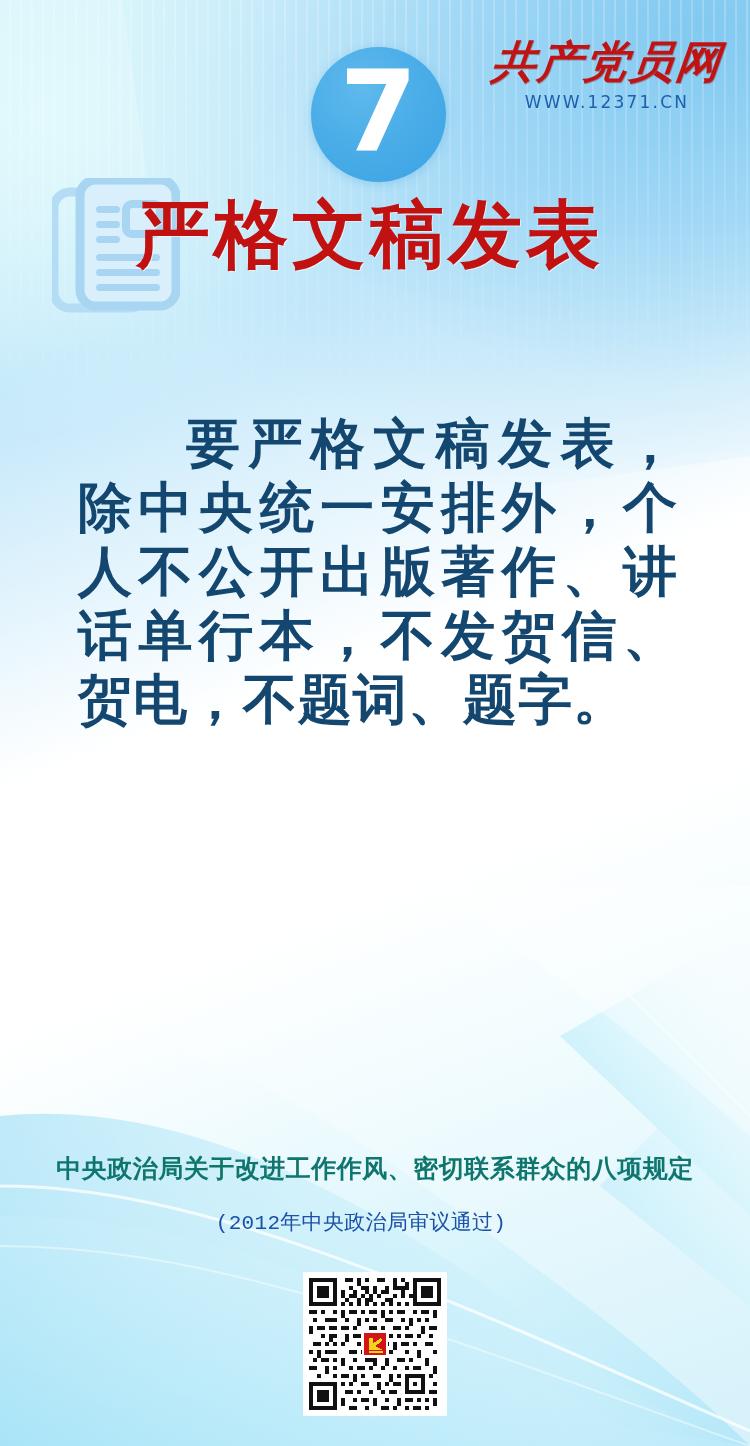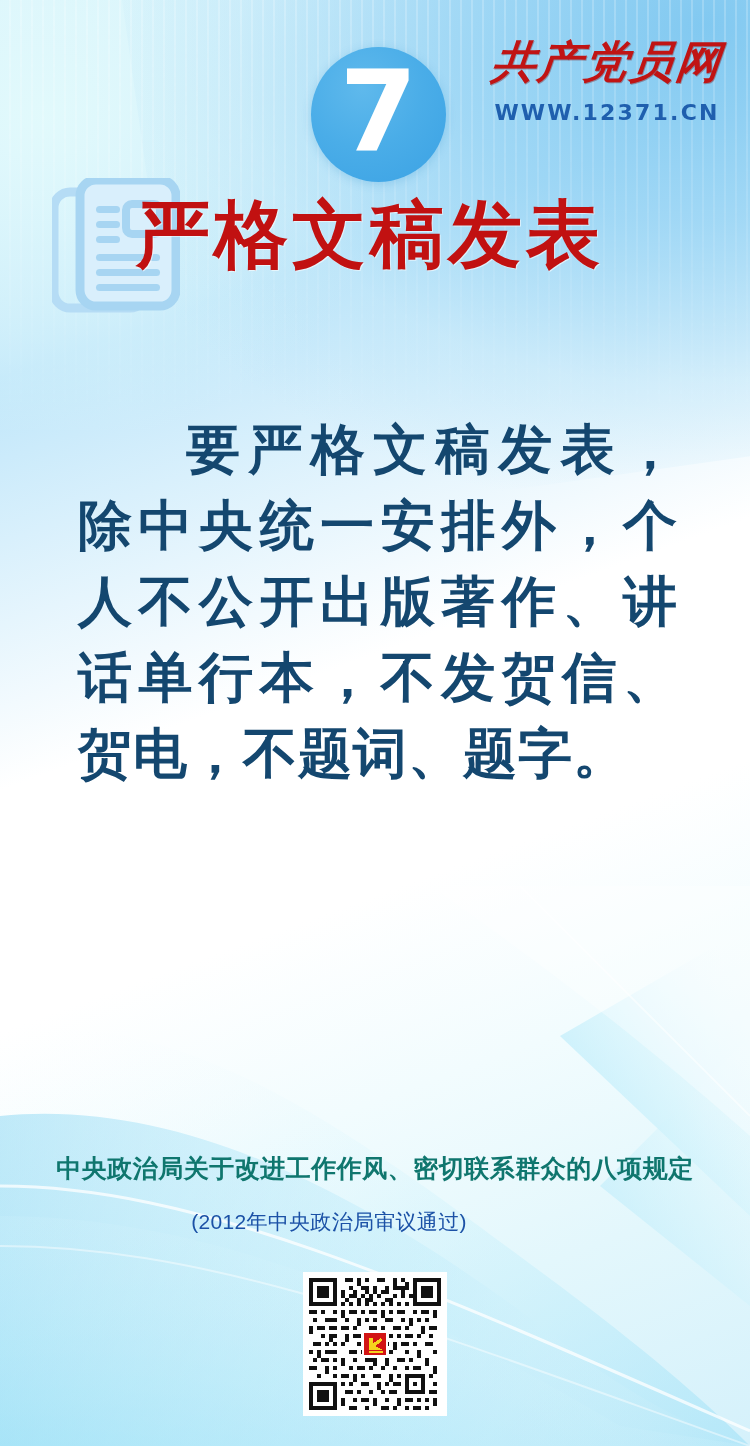--- a/index.html
+++ b/index.html
@@ -100,24 +100,24 @@
     font-weight: bold;
     font-style: italic;
     color: #c01414;
     letter-spacing: 2px;
     white-space: nowrap;
     text-shadow: 1px 1px 0 rgba(120,0,0,.35);
     transform: skewX(-6deg);
     display: inline-block;
   }
   .brand-url {
-    margin-top: 18px;
+    margin-top: 10px;
     font-family: "DejaVu Sans", "Liberation Sans", sans-serif;
-    font-size: 22px;
-    font-weight: bold;
+    font-size: 17px;
+    font-weight: normal;
     letter-spacing: 2.2px;
     color: #1f5fae;
   }
 
   .badge {
     position: absolute;
     top: 47px;
     left: 311px;
     width: 135px;
     height: 135px;
@@ -172,21 +172,21 @@
 
   
   .body-copy {
     position: absolute;
     top: 412px;
     left: 78px;
     width: 600px;
     font-family: "DejaVu Sans", "Liberation Sans", sans-serif;
     font-size: 54px;
     font-weight: bold;
-    line-height: 76px;
+    line-height: 64px;
     color: #14476f;
     text-indent: 108px;
     text-align: justify;
     text-align-last: left;
     letter-spacing: 1px;
   }
 
   
   .footer-title {
     position: absolute;
@@ -200,24 +200,25 @@
     color: #0f766e;
     letter-spacing: .5px;
     white-space: nowrap;
   }
   .footer-sub {
     position: absolute;
     top: 1208px;
     left: 0;
     width: 658px;
     text-align: center;
-    font-family: Liberation Sans, sans-serif;
+    font-family: Liberation Mono, monospace;
     font-size: 21px;
     color: #1b51a6;
     letter-spacing: .3px;
+    padding-left: 32px;
   }
 
   
   .qr-wrap {
     position: absolute;
     top: 1272px;
     left: 303px;
     width: 144px;
     height: 144px;
     background: #ffffff;

